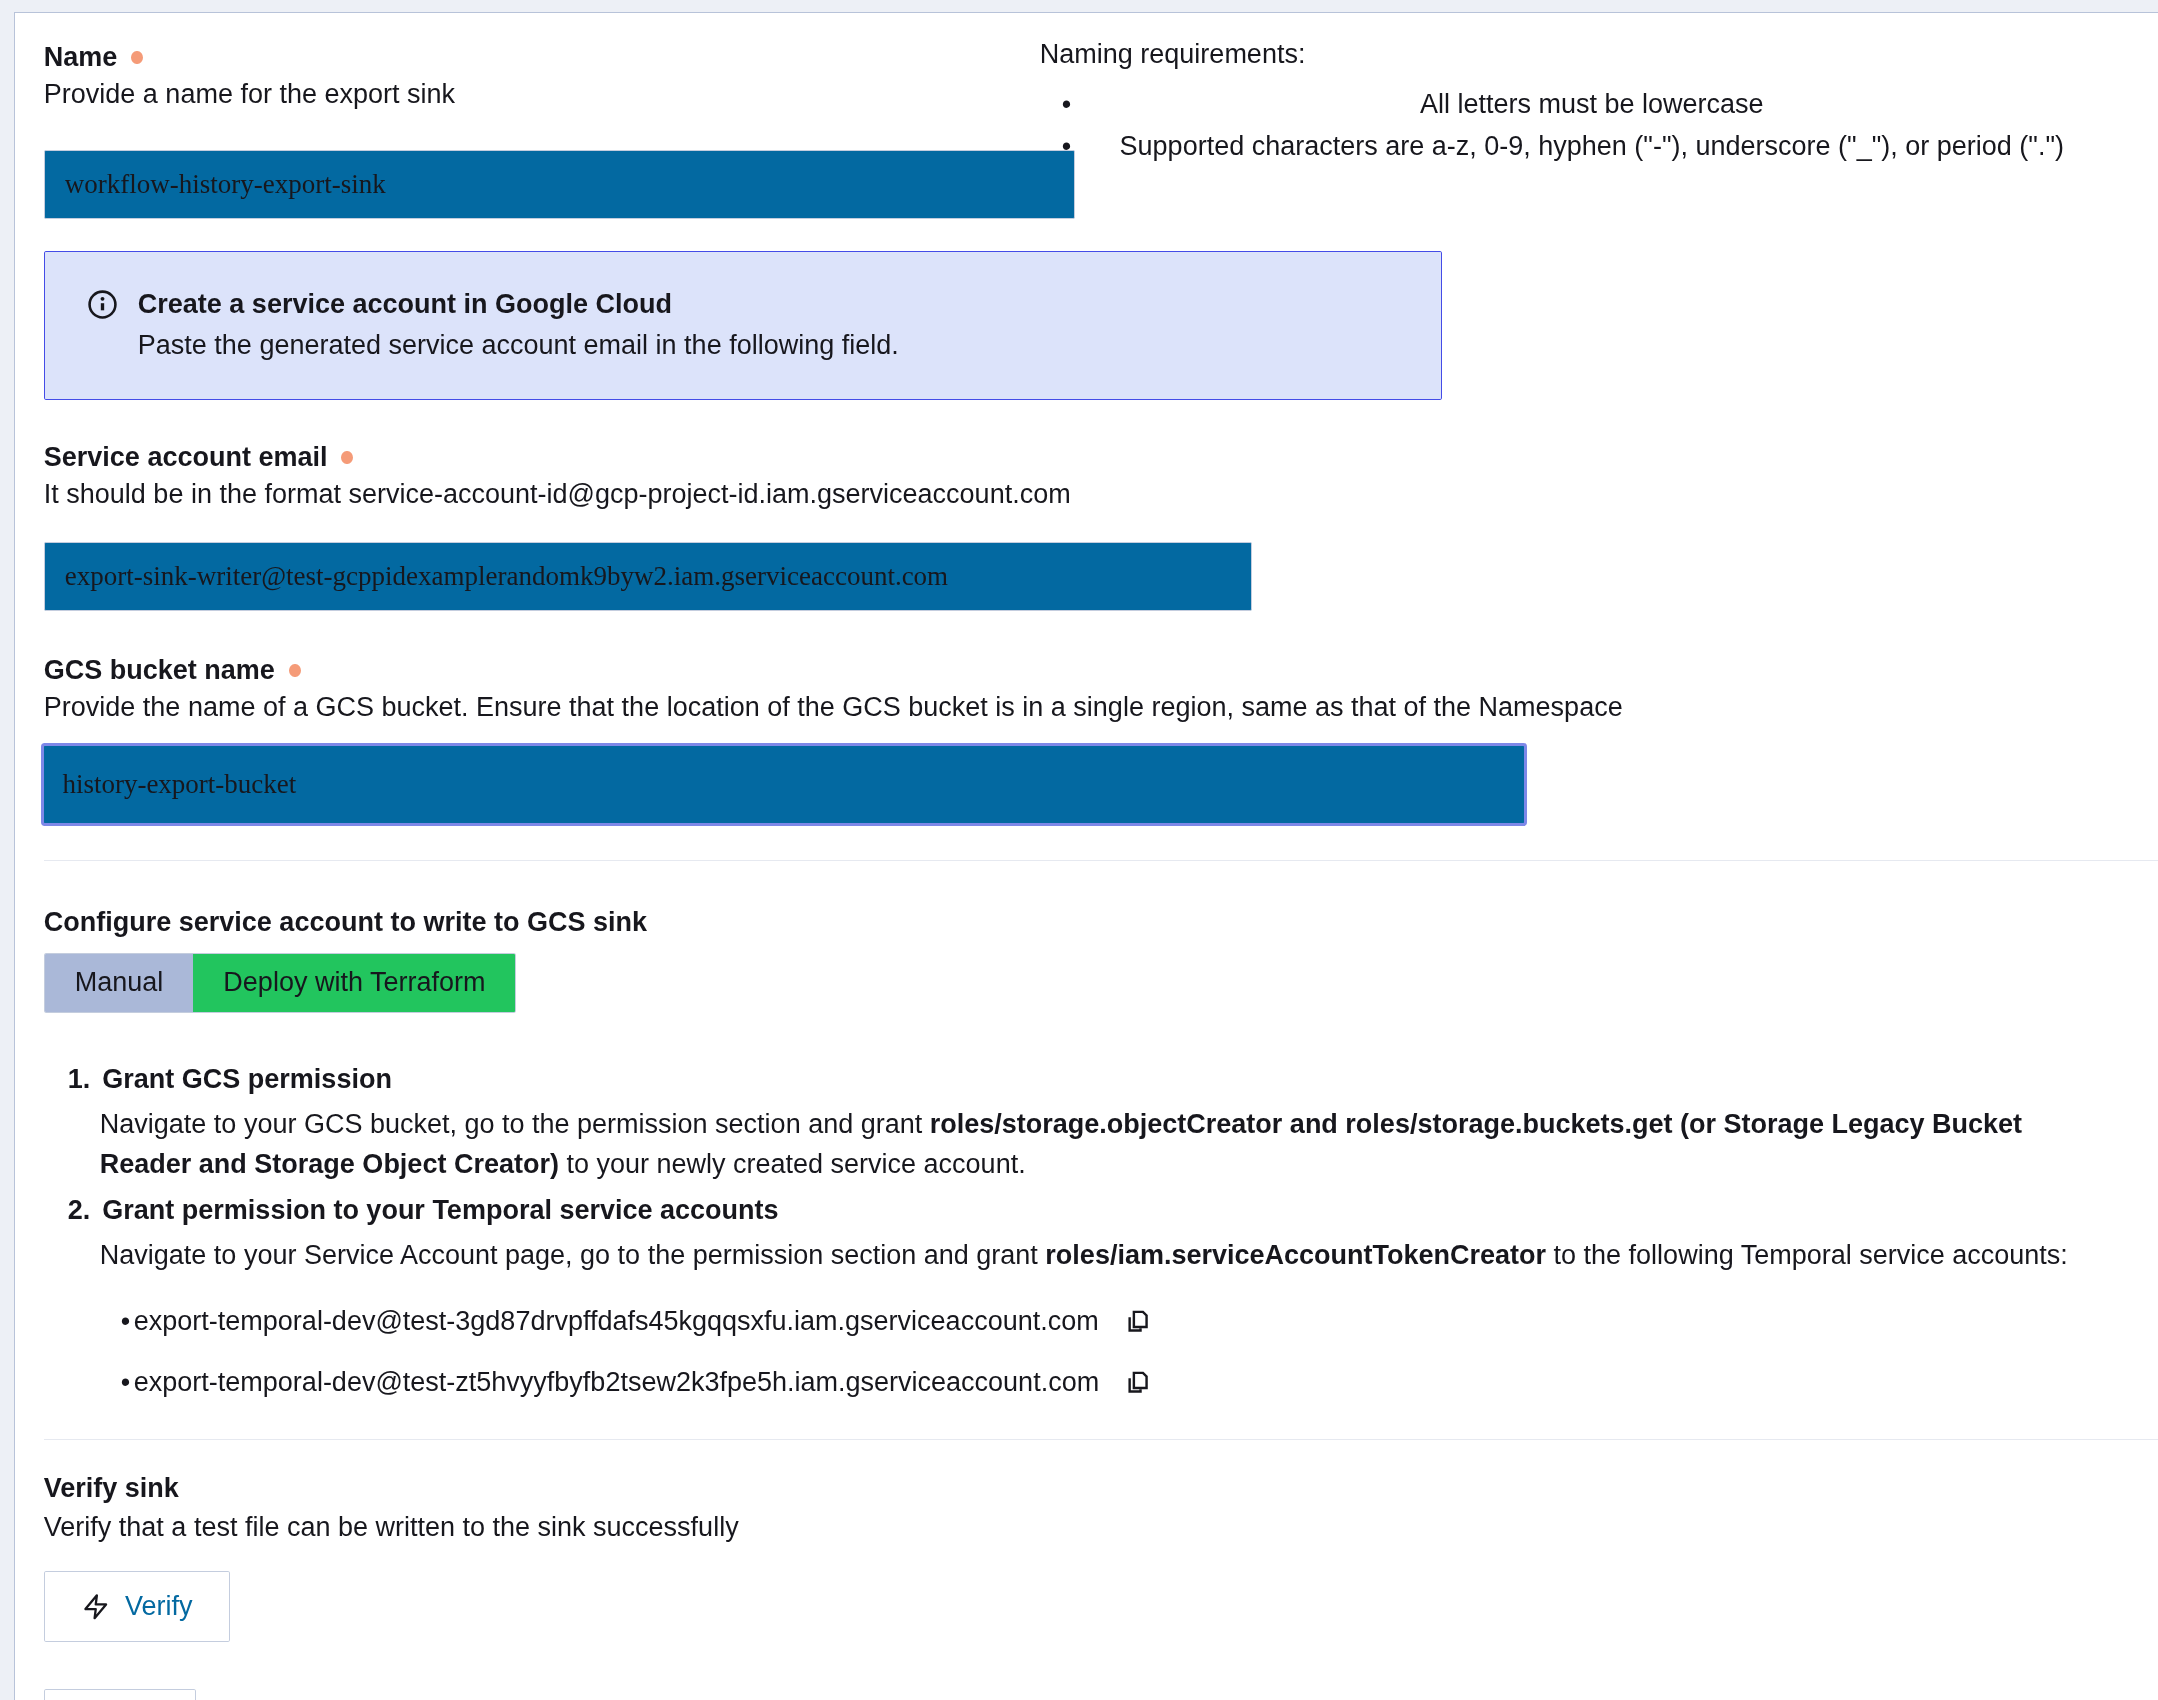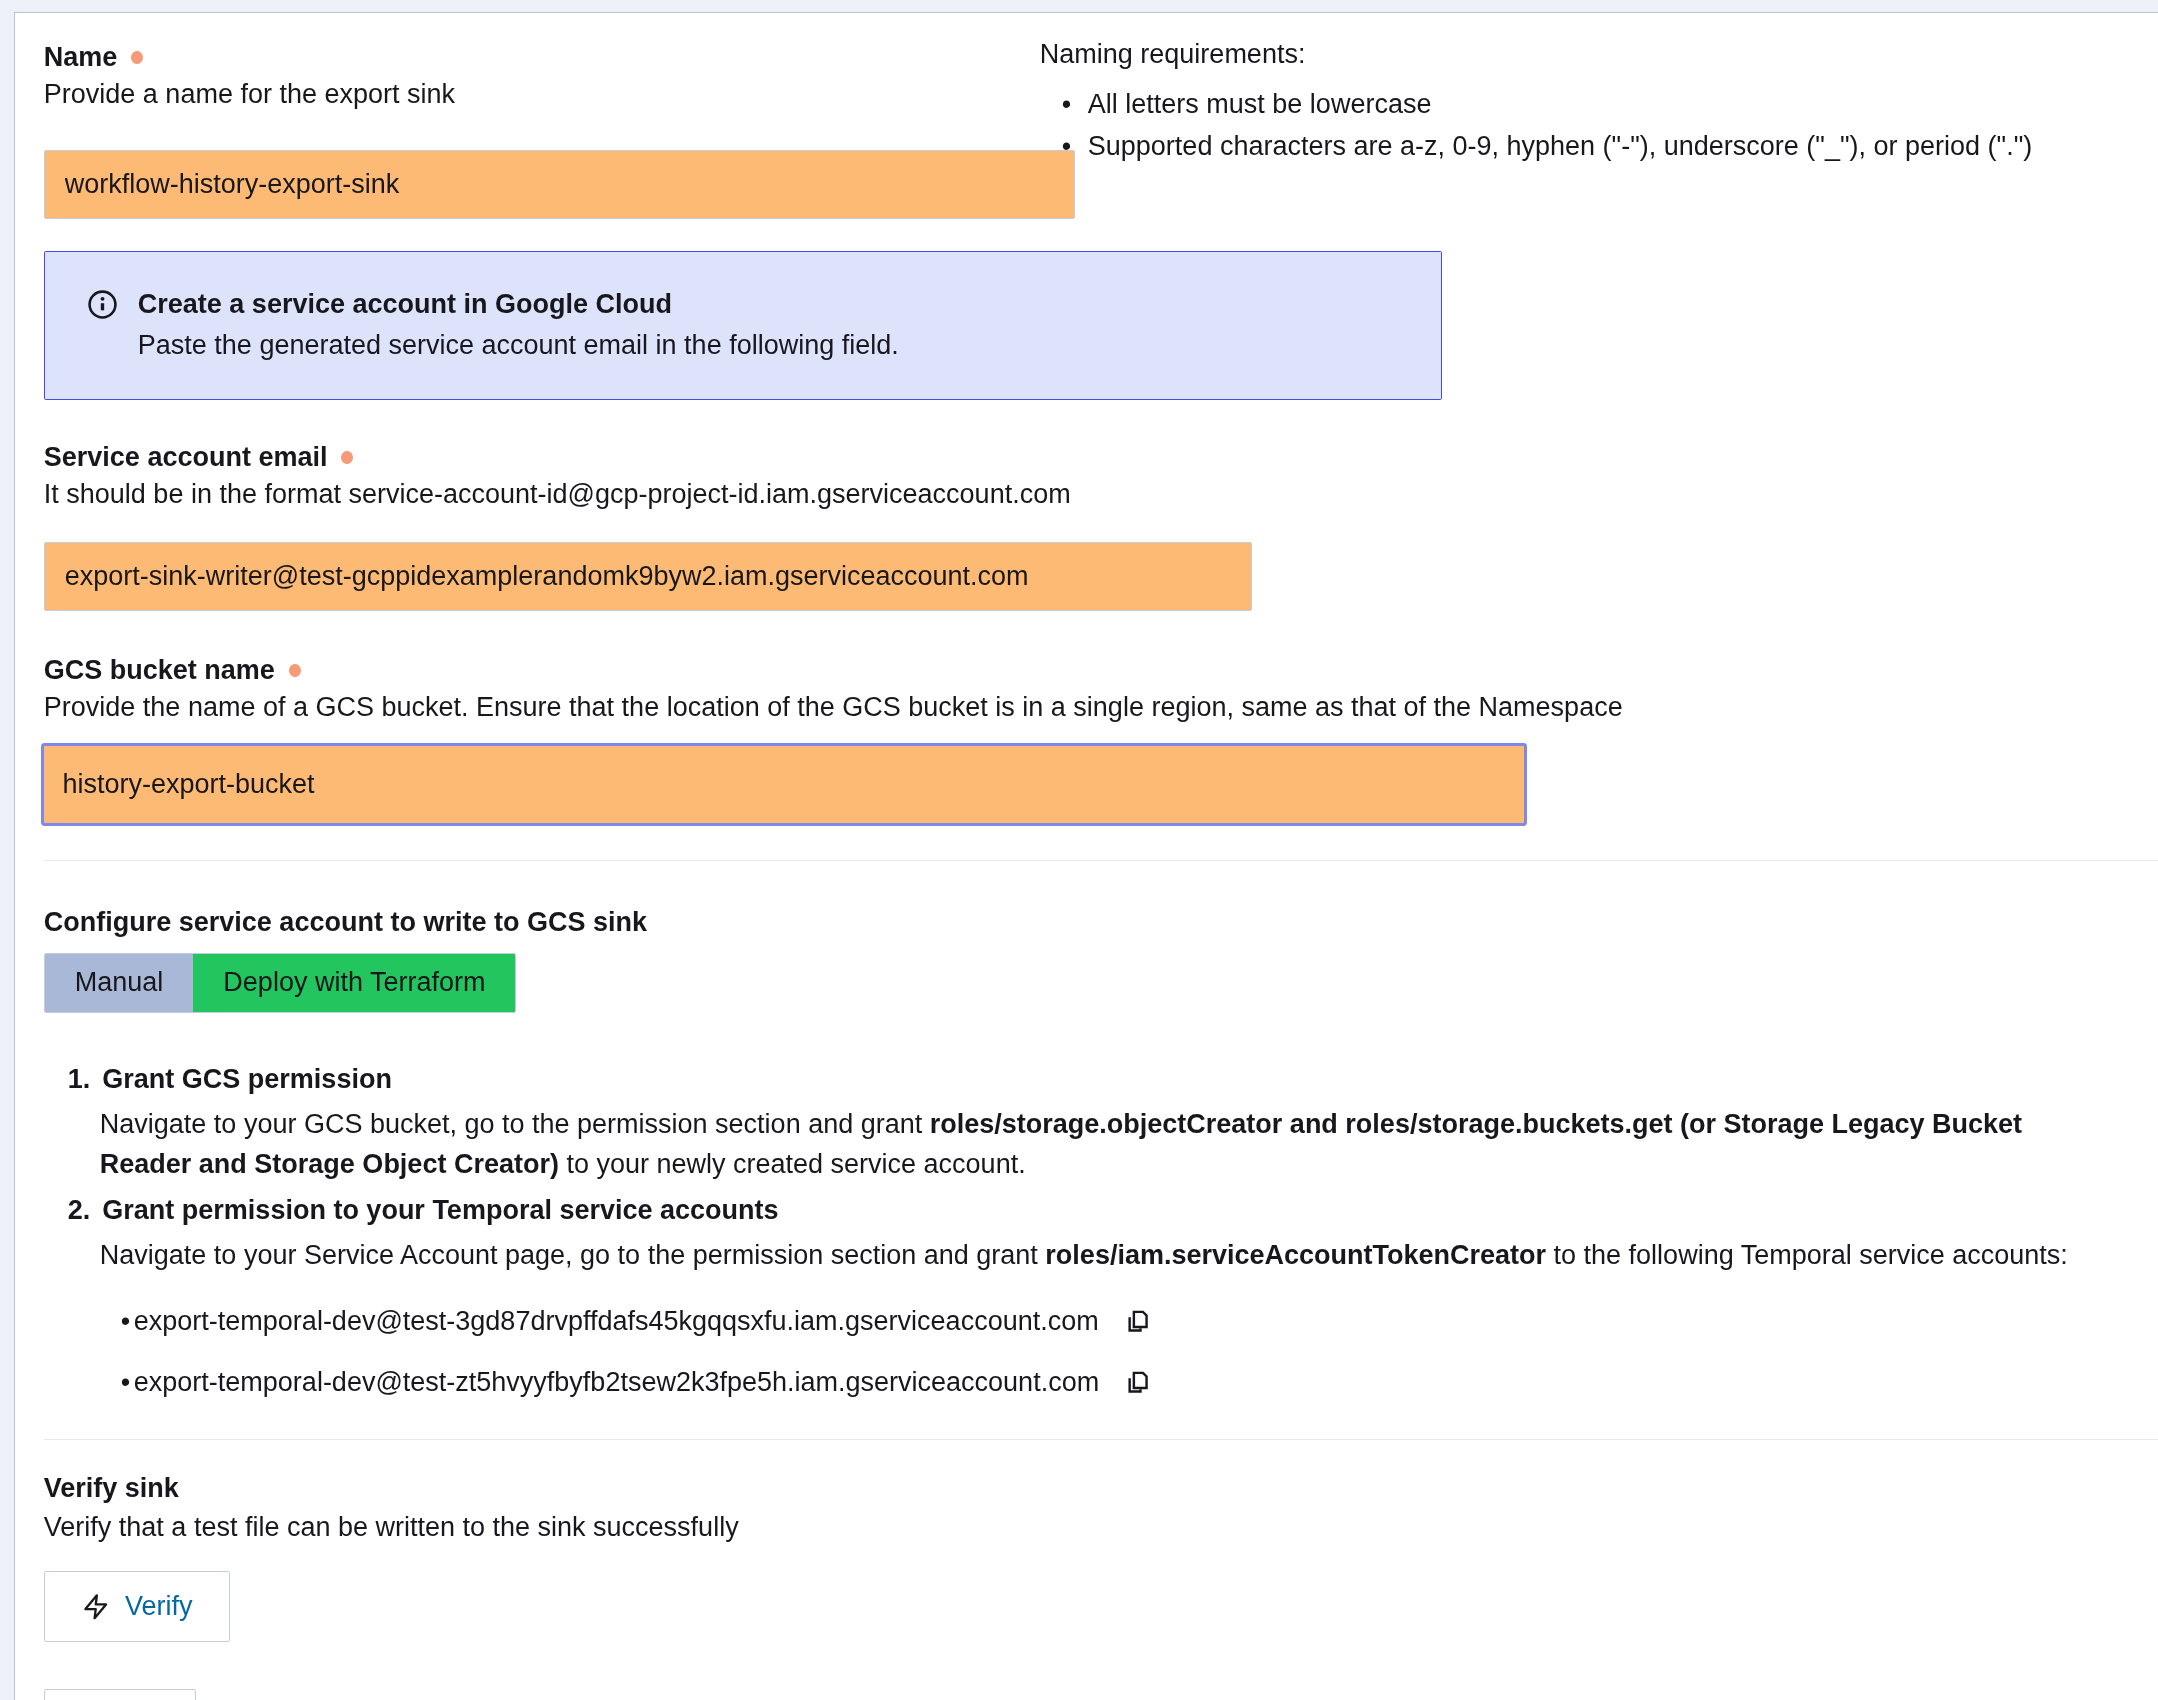--- a/index.html
+++ b/index.html
@@ -21,34 +21,34 @@
     padding:26px 0 0 29px;
   }
   .content { position:relative; width:2114px; }
 
   .field-label { display:flex; align-items:center; gap:13.8px; font-weight:700; line-height:37px; }
   .req-dot { width:12px; height:13.8px; border-radius:50%; background:#f59b78; flex:0 0 auto; }
   .field-desc { line-height:37px; }
 
   .text-input {
     display:block; height:69px; border:1.8px solid #c4cdde; border-radius:1.8px;
-    background:#fdba74; padding:0 0 0 20px; font-size:27px; color:#17171d;
-    font-family:Liberation Sans, sans-serif; outline:none;
+    background:#0369a1; padding:0 0 0 20px; font-size:27px; color:#17171d;
+    font-family:Liberation Serif, serif; outline:none;
   }
   .input-name { width:1031px; margin-top:37px; }
   .input-email { width:1208px; margin-top:29px; }
   .input-bucket {
     width:1486px; height:83px; margin-top:16.5px; margin-left:-2.8px;
     border:3.7px solid #7e88e8; border-radius:3.7px; padding-left:18.4px;
   }
 
   .naming-req { position:absolute; left:996px; top:-5.5px; width:1056px; }
   .naming-req-title { line-height:40px; margin-bottom:9.2px; }
   .naming-req-list { margin:0; padding:0; list-style:none; }
-  .naming-req-list li { position:relative; padding-left:48px; line-height:42px; }
+  .naming-req-list li { position:relative; padding-left:48px; line-height:42px;text-align:center; }
   .naming-req-list li::before { content:"•"; position:absolute; left:22px; top:0; }
 
   .info-box {
     width:1398px; margin-top:32px; min-height:149px;
     background:#dce3fa; border:1.8px solid #444ce7; border-radius:1.8px;
     display:flex; align-items:flex-start; gap:20px;
     padding:33px 28px 33px 42px;
   }
   .info-icon { flex:0 0 auto; margin-top:3.7px; }
   .info-title { font-weight:700; line-height:39px; }

